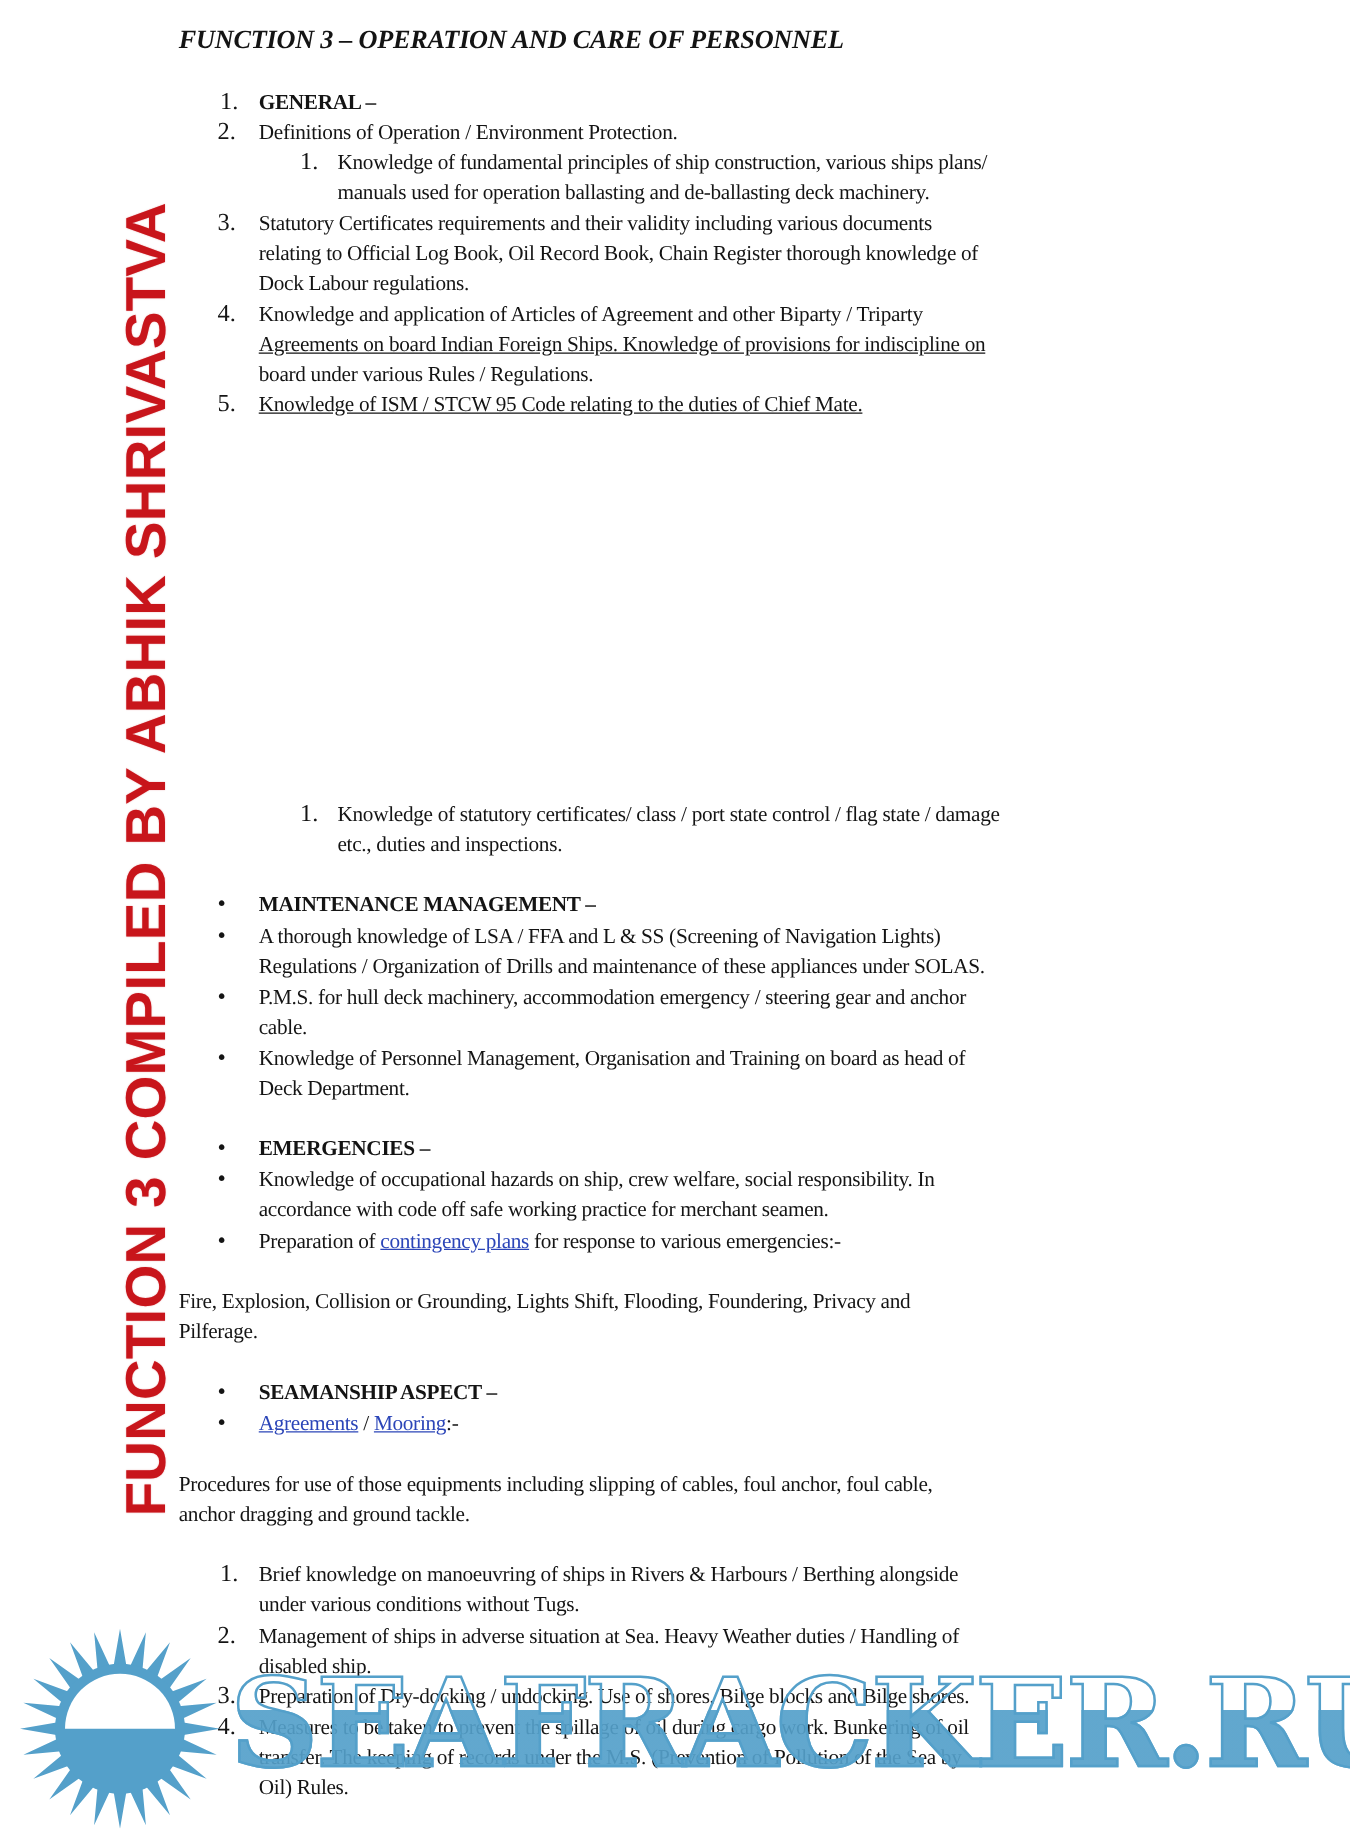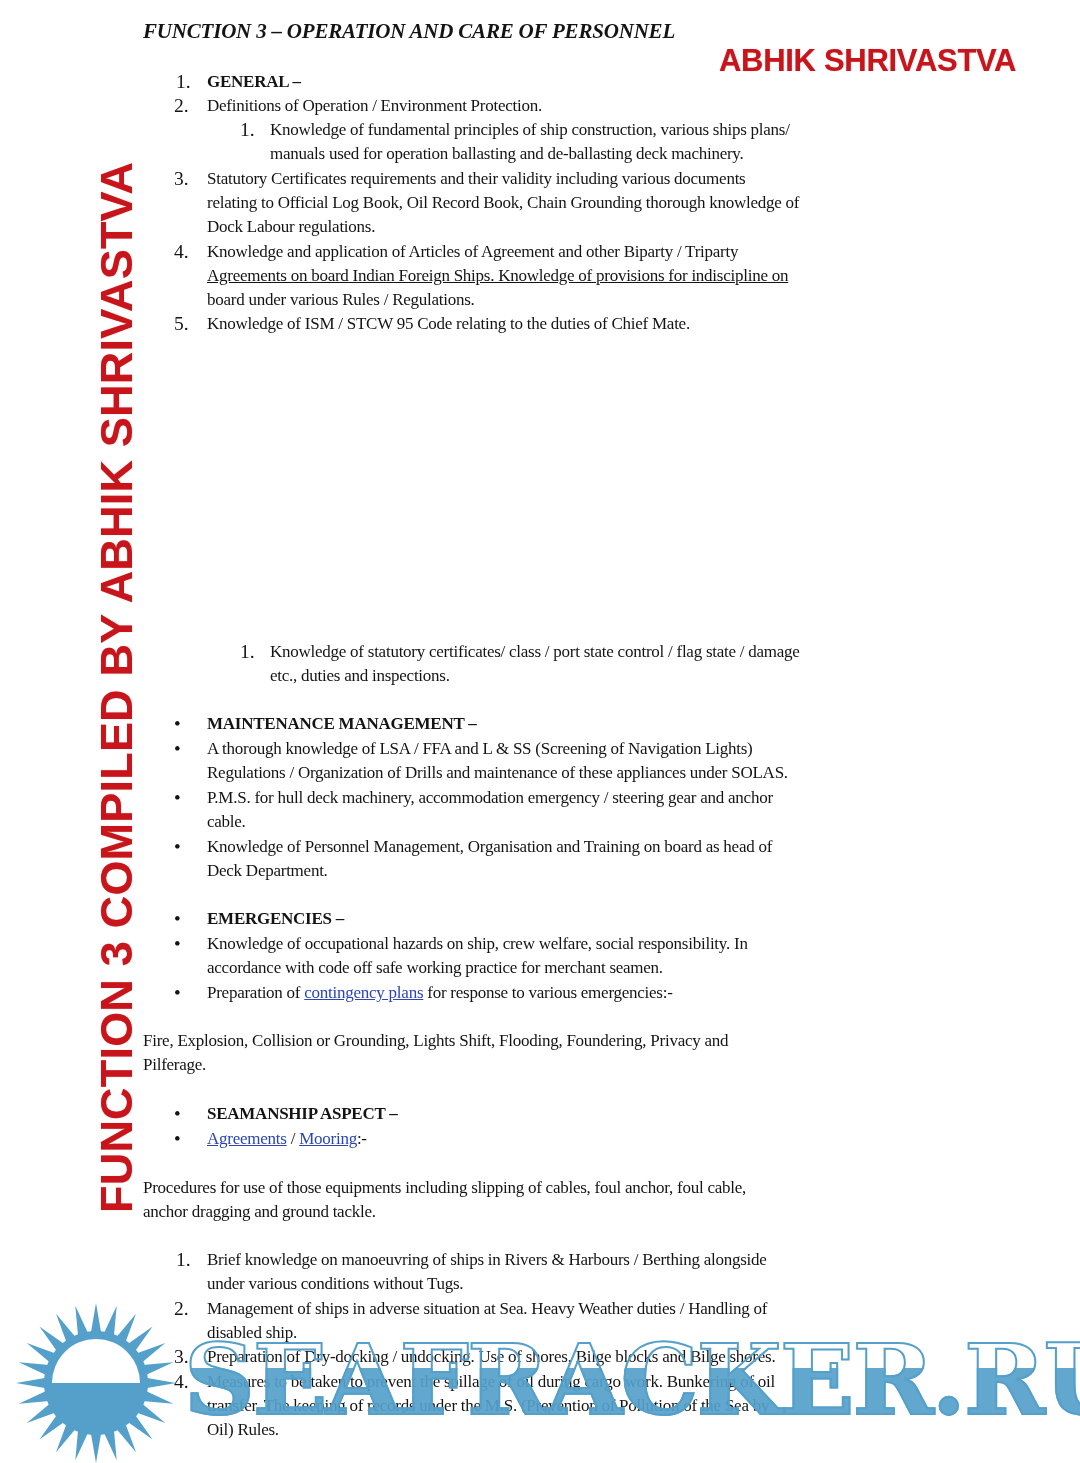--- a/index.html
+++ b/index.html
@@ -101,46 +101,45 @@
       -webkit-text-fill-color: transparent;
       pointer-events: none;
     }
   </style>
 </head>
 <body>
 
 <div class="page">
 
   <div class="doc-title">FUNCTION 3 – OPERATION AND CARE OF PERSONNEL</div>
-  <div class="author-top">ABHIK SHRIVASTVA</div>
   <div class="side-banner">FUNCTION 3 COMPILED BY ABHIK SHRIVASTVA</div>
 
   <div>
     <span class="num" style="left:160px; top:70px;">1.</span>
     <span class="line bold" style="left:191px; top:70px;">GENERAL –</span>
 
     <span class="num" style="left:158px; top:94px;">2.</span>
     <span class="line" style="left:191px; top:94px;">Definitions of Operation / Environment Protection.</span>
 
     <span class="num" style="left:224px; top:118px;">1.</span>
     <span class="line" style="left:254px; top:118px;">Knowledge of fundamental principles of ship construction, various ships plans/</span>
     <span class="line" style="left:254px; top:142px;">manuals used for operation ballasting and de-ballasting deck machinery.</span>
 
     <span class="num" style="left:158px; top:167px;">3.</span>
     <span class="line" style="left:191px; top:167px;">Statutory Certificates requirements and their validity including various documents</span>
-    <span class="line" style="left:191px; top:191px;">relating to Official Log Book, Oil Record Book, Chain Grounding thorough knowledge of</span>
+    <span class="line" style="left:191px; top:191px;">relating to Official Log Book, Oil Record Book, Chain Register thorough knowledge of</span>
     <span class="line" style="left:191px; top:215px;">Dock Labour regulations.</span>
 
     <span class="num" style="left:158px; top:240px;">4.</span>
     <span class="line" style="left:191px; top:240px;">Knowledge and application of Articles of Agreement and other Biparty / Triparty</span>
     <span class="line" style="left:191px; top:264px;text-decoration:underline;">Agreements on board Indian Foreign Ships. Knowledge of provisions for indiscipline on</span>
     <span class="line" style="left:191px; top:288px;">board under various Rules / Regulations.</span>
 
     <span class="num" style="left:158px; top:312px;">5.</span>
-    <span class="line" style="left:191px; top:312px;">Knowledge of ISM / STCW 95 Code relating to the duties of Chief Mate.</span>
+    <span class="line" style="left:191px; top:312px;text-decoration:underline;">Knowledge of ISM / STCW 95 Code relating to the duties of Chief Mate.</span>
   </div>
 
   <div>
     <span class="num" style="left:224px; top:640px;">1.</span>
     <span class="line" style="left:254px; top:640px;">Knowledge of statutory certificates/ class / port state control / flag state / damage</span>
     <span class="line" style="left:254px; top:664px;">etc., duties and inspections.</span>
   </div>
 
   <div>
     <span class="bullet" style="left:158px; top:712px;">•</span>

